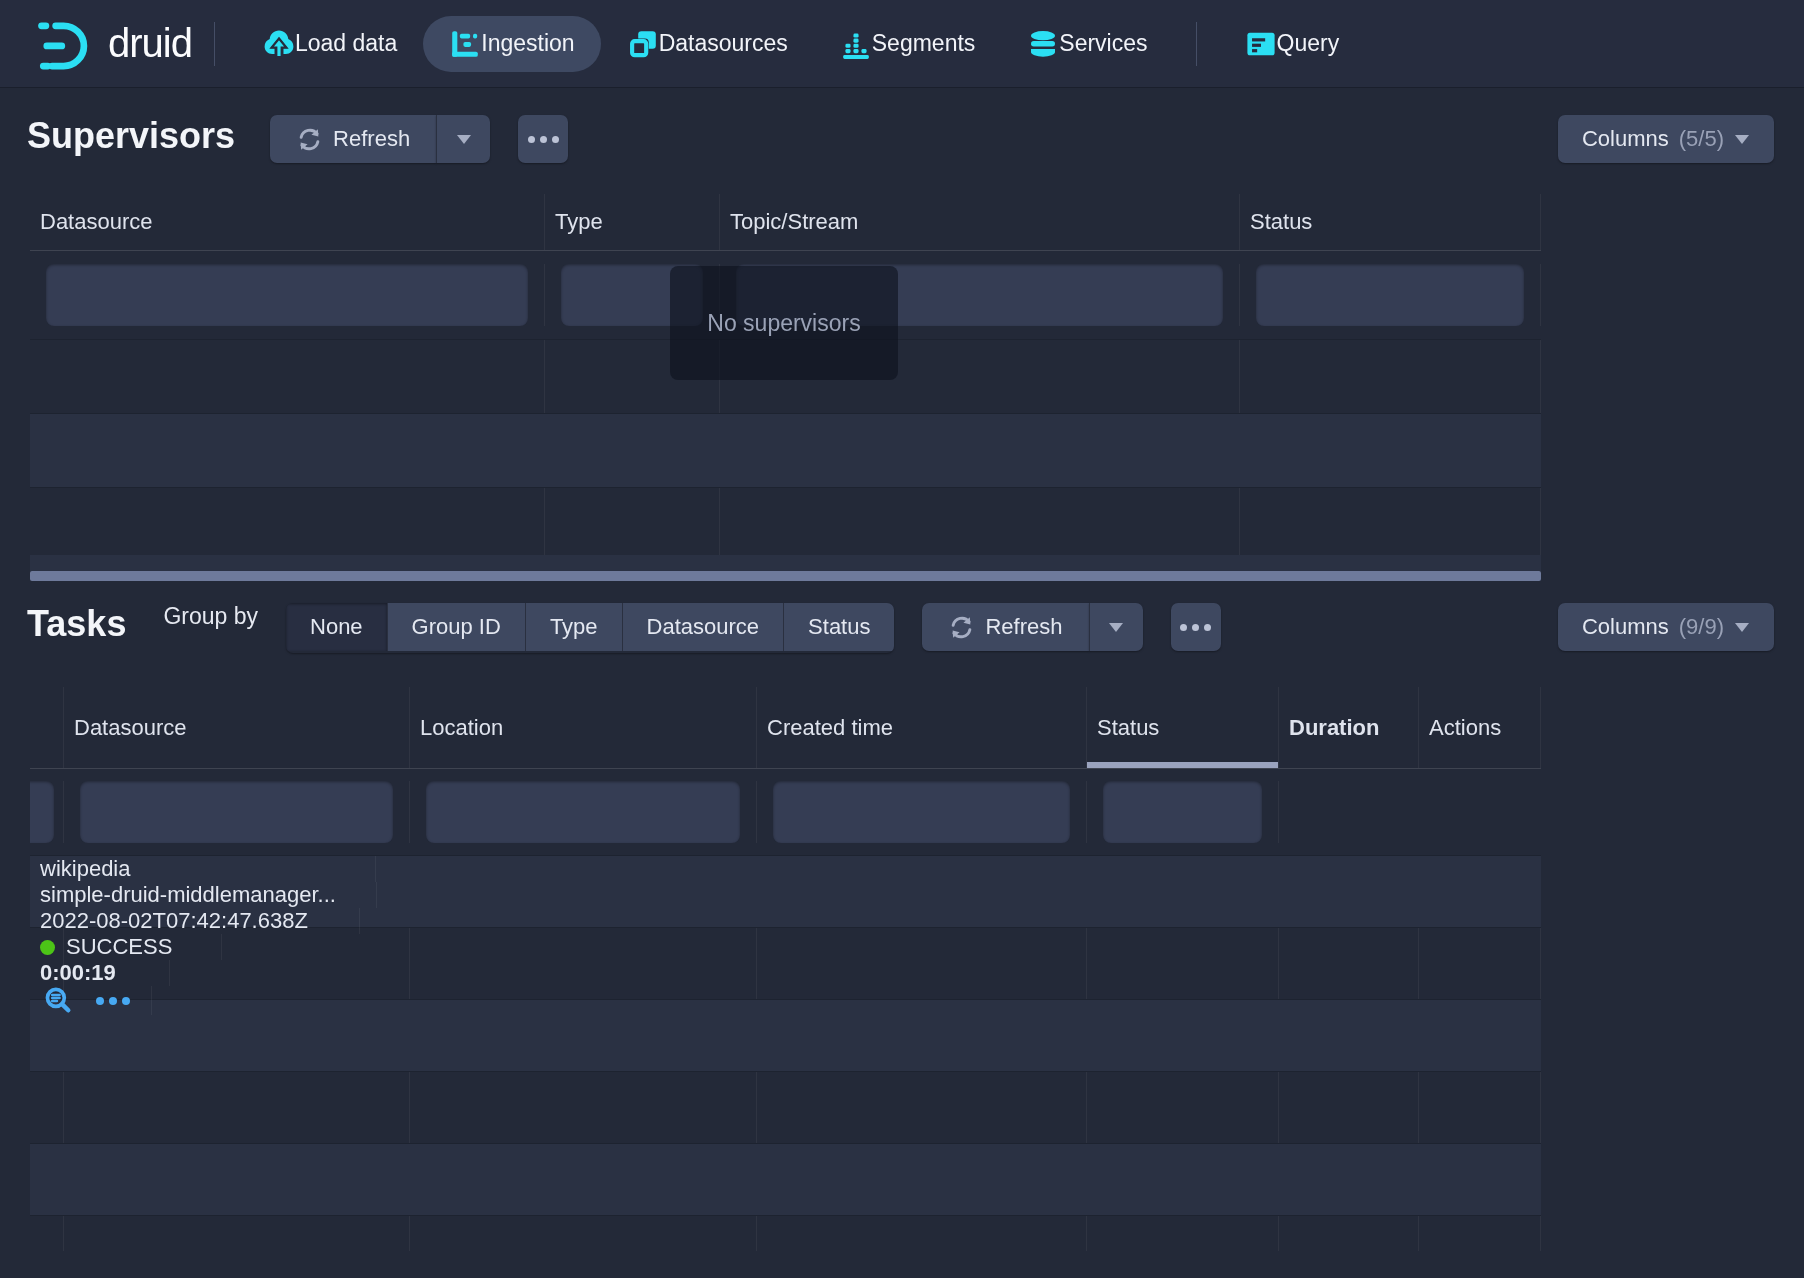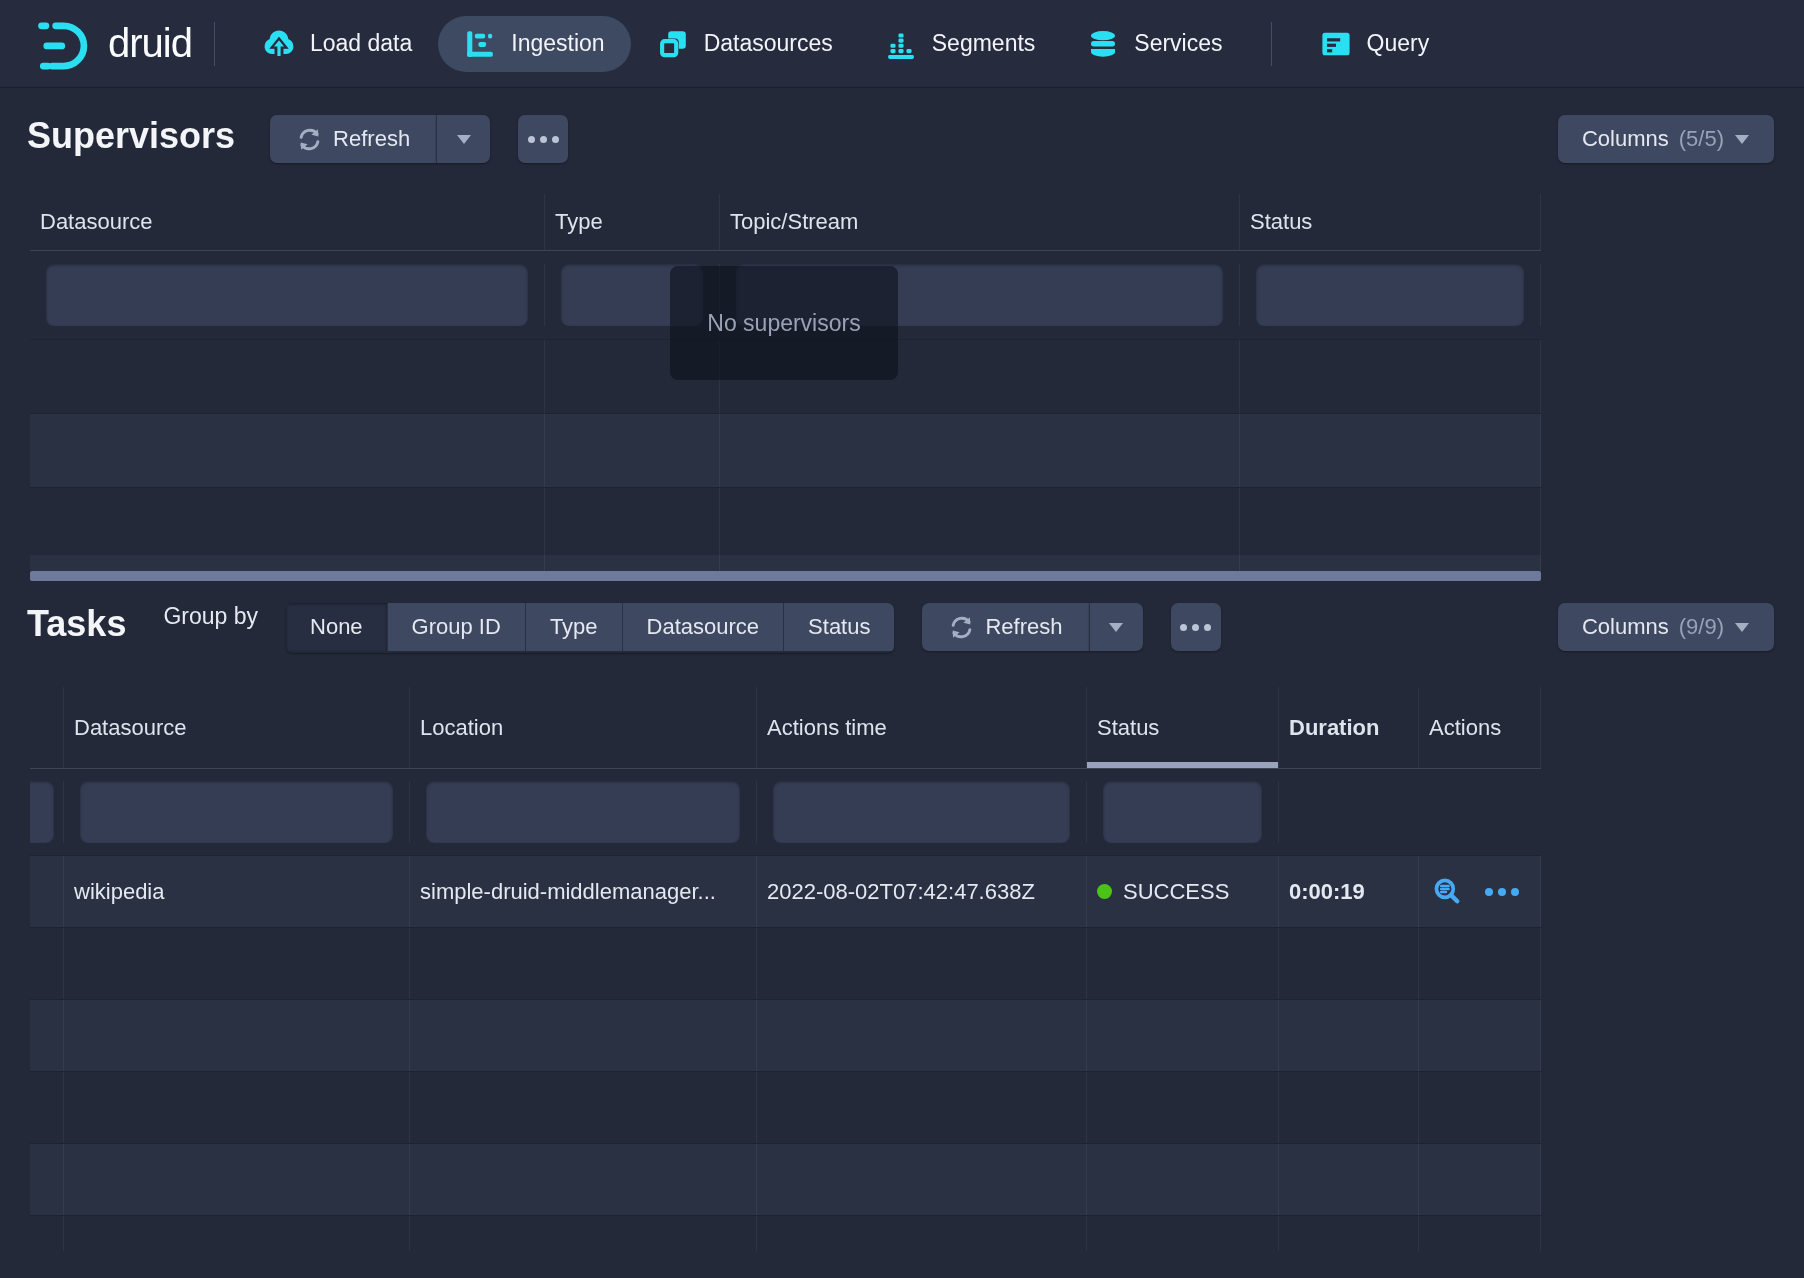--- a/index.html
+++ b/index.html
@@ -14,21 +14,21 @@
   body{
     width:1804px;height:1278px;overflow:hidden;background:var(--bg);
     color:var(--text);font-family:"Liberation Sans",sans-serif;position:relative;
   }
   
   .navbar{height:88px;background:var(--nav);border-bottom:1px solid #1A1F2C;
     display:flex;align-items:center;padding-left:36px;}
   .brand{display:flex;align-items:center;gap:8px;cursor:pointer;text-align:center;}
   .brand-text{font-size:40px;color:#FBFCFE;letter-spacing:-1px;}
   .nav-divider{width:1px;height:44px;background:#454E66;margin:0 22px;}
-  .nav-item{display:flex;align-items:center;gap:15px;height:56px;padding:0 26px;
+  .nav-item{display:flex;align-items:center;height:56px;padding:0 26px;
     border-radius:28px;font-size:23px;color:#F2F4F9;cursor:pointer;white-space:nowrap;}
   .nav-item.active{background:#3E4962;text-align:center;}
   .nav-item svg{flex:0 0 auto;}
   
   .section-bar{display:flex;margin-left:27px;margin-right:30px;height:50px;}
   .sup-bar{margin-top:27px;}
   .tasks-bar{margin-top:22px;}
   .section-title{font-size:36px;font-weight:700;color:#F3F5F9;}
   .sup-bar .section-title{margin-right:35px;}
   .tasks-bar .section-title{margin-right:37px;}
@@ -67,21 +67,21 @@
   .filter-cell{display:flex;align-items:center;}
   .filter-input{height:62px;width:100%;margin:0 6px;background:var(--input);border:none;
     border-radius:8px;box-shadow:inset 0 1px 3px rgba(0,0,0,.35);outline:none;
     color:var(--text);font-size:22px;padding:0 14px;font-family:inherit;}
   .filter-input.sliver{width:64px;margin-left:-40px;flex:0 0 auto;}
   .row{border-top:1px solid var(--rowline);}
   .sup-tbl .row{height:74px;}
   .sup-tbl .row.r3{height:68px;}
   .sup-tbl .row.strip{height:16px;border-top:none;}
   .tasks-tbl .row{height:72px;}
-  .row.light{background:var(--stripe);}
+  .row.light{background:var(--stripe);flex-direction:column;}
   
   .sup-c0{width:515px;} .sup-c1{width:175px;} .sup-c2{width:520px;} .sup-c3{width:301px;}
   
   .tk-c0{width:34px;} .tk-c1{width:346px;} .tk-c2{width:347px;} .tk-c3{width:330px;}
   .tk-c4{width:192px;} .tk-c5{width:140px;font-weight:bold;} .tk-c6{width:122px;}
   .no-data{position:absolute;left:640px;top:72px;width:228px;height:114px;
     background:rgba(13,17,29,0.62);border-radius:8px;display:flex;align-items:center;
     justify-content:center;font-size:23px;color:#9AA2B6;z-index:5;}
   .hbar{margin-left:30px;width:1511px;height:10px;background:var(--scroll);
     border-radius:2px;cursor:pointer;}
@@ -307,21 +307,21 @@
       <path d="M1 1 h14 l-7 9 z" fill="#A6AEC3"></path>
     </svg>
   </button>
 </div>
 
 <div class="tbl tasks-tbl">
   <div class="tr hdr-row">
     <div class="th tk-c0"></div>
     <div class="th tk-c1">Datasource</div>
     <div class="th tk-c2">Location</div>
-    <div class="th tk-c3">Actions time</div>
+    <div class="th tk-c3">Created time</div>
     <div class="th tk-c4 sorted">Status</div>
     <div class="th tk-c5">Duration</div>
     <div class="th tk-c6">Actions</div>
   </div>
   <div class="tr filter-row">
     <div class="td filter-cell tk-c0" style="padding:0;">
         <input class="filter-input sliver" style="">
       </div>
     <div class="td filter-cell tk-c1">
         <input class="filter-input" style="">

